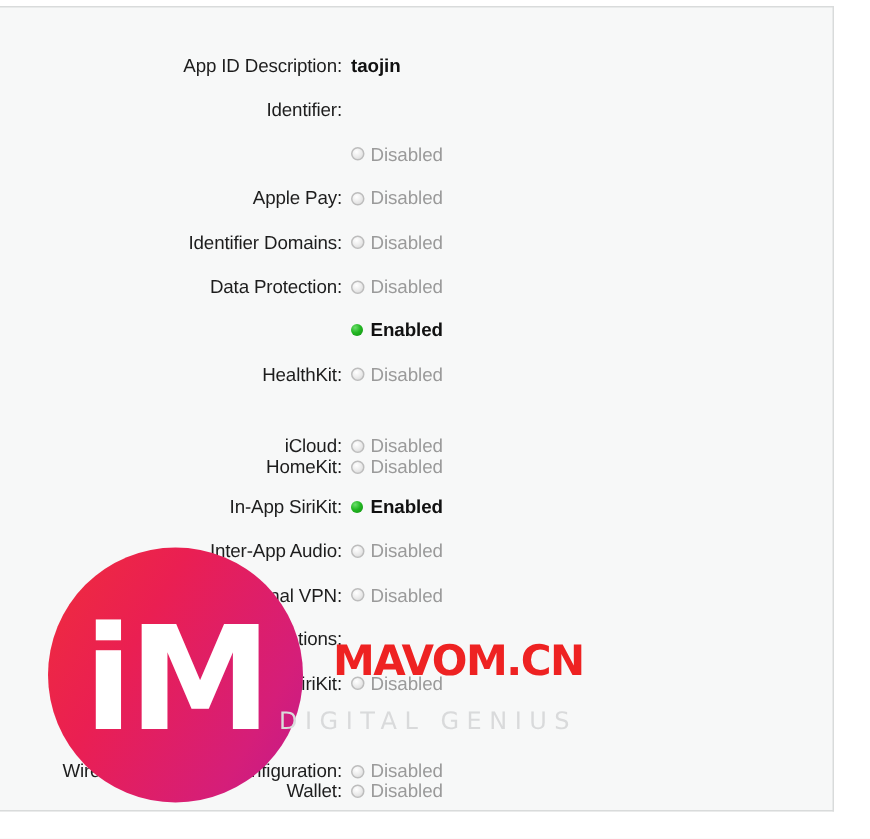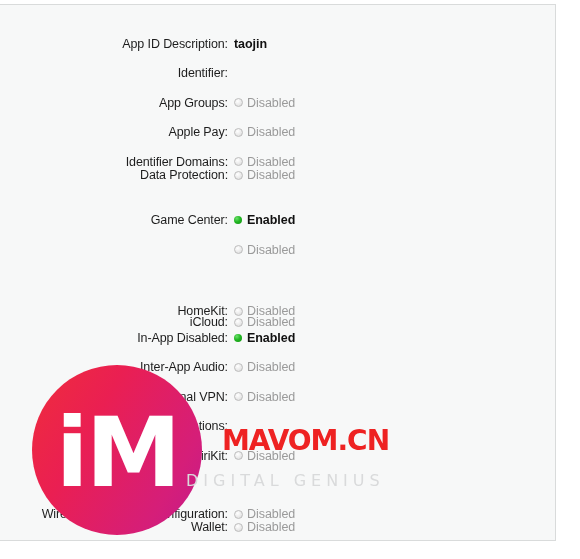--- a/index.html
+++ b/index.html
@@ -159,76 +159,75 @@
     <div class="cap-row" style="top: 34px;">
       <div class="cap-label">App ID Description:</div>
       <div class="cap-value v-text">
         <span class="txt">taojin</span>
       </div>
     </div>
     <div class="cap-row" style="top: 63.4px;">
       <div class="cap-label">Identifier:</div>
     </div>
     <div class="cap-row" style="top: 92.8px;">
-      <div class="cap-label">App Groups:</div>
       <div class="cap-value v-disabled">
         <span class="dot dot-disabled"></span>
         <span class="txt">Disabled</span>
       </div>
     </div>
     <div class="cap-row" style="top: 122.2px;">
       <div class="cap-label">Apple Pay:</div>
       <div class="cap-value v-disabled">
         <span class="dot dot-disabled"></span>
         <span class="txt">Disabled</span>
       </div>
     </div>
     <div class="cap-row" style="top: 151.6px;">
       <div class="cap-label">Identifier Domains:</div>
       <div class="cap-value v-disabled">
         <span class="dot dot-disabled"></span>
         <span class="txt">Disabled</span>
       </div>
     </div>
-    <div class="cap-row" style="top: 165px;">
+    <div class="cap-row" style="top: 181px;">
       <div class="cap-label">Data Protection:</div>
       <div class="cap-value v-disabled">
         <span class="dot dot-disabled"></span>
         <span class="txt">Disabled</span>
       </div>
     </div>
     <div class="cap-row" style="top: 210.4px;">
-      <div class="cap-label">Game Center:</div>
       <div class="cap-value v-enabled">
         <span class="dot dot-enabled"></span>
         <span class="txt">Enabled</span>
       </div>
     </div>
     <div class="cap-row" style="top: 239.8px;">
+      <div class="cap-label">HealthKit:</div>
       <div class="cap-value v-disabled">
         <span class="dot dot-disabled"></span>
         <span class="txt">Disabled</span>
       </div>
     </div>
     <div class="cap-row" style="top: 269.2px; margin-top: 32px;">
       <div class="cap-label">HomeKit:</div>
       <div class="cap-value v-disabled">
         <span class="dot dot-disabled"></span>
         <span class="txt">Disabled</span>
       </div>
     </div>
-    <div class="cap-row" style="top: 312px;">
+    <div class="cap-row" style="top: 287px;">
       <div class="cap-label">iCloud:</div>
       <div class="cap-value v-disabled">
         <span class="dot dot-disabled"></span>
         <span class="txt">Disabled</span>
       </div>
     </div>
     <div class="cap-row" style="top: 328px;">
-      <div class="cap-label">In-App Disabled:</div>
+      <div class="cap-label">In-App SiriKit:</div>
       <div class="cap-value v-enabled">
         <span class="dot dot-enabled"></span>
         <span class="txt">Enabled</span>
       </div>
     </div>
     <div class="cap-row" style="top: 357.4px;">
       <div class="cap-label">Inter-App Audio:</div>
       <div class="cap-value v-disabled">
         <span class="dot dot-disabled"></span>
         <span class="txt">Disabled</span>

